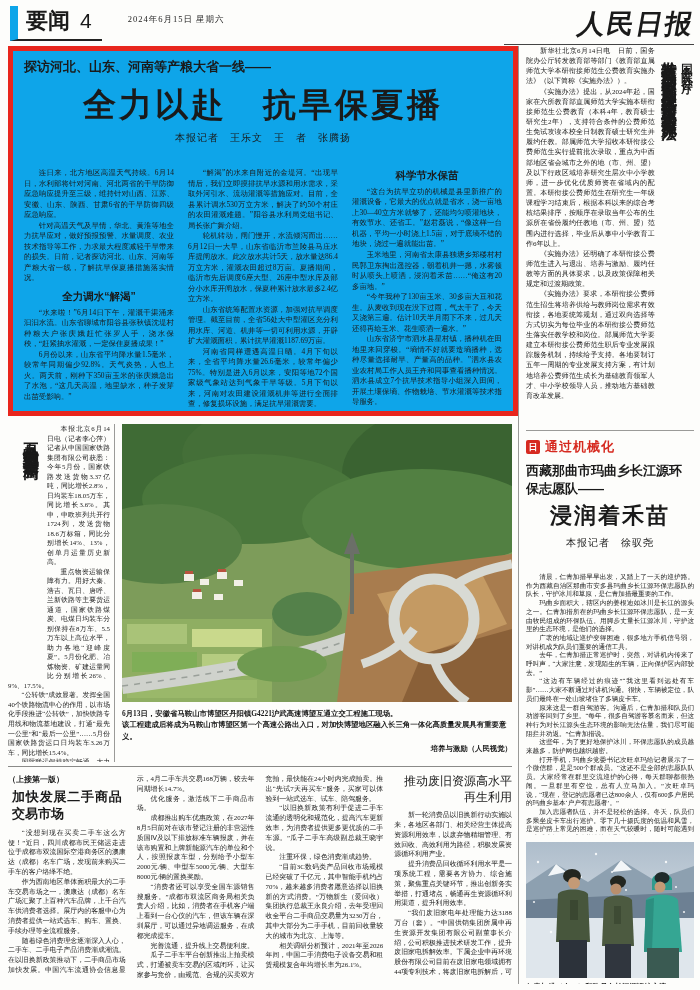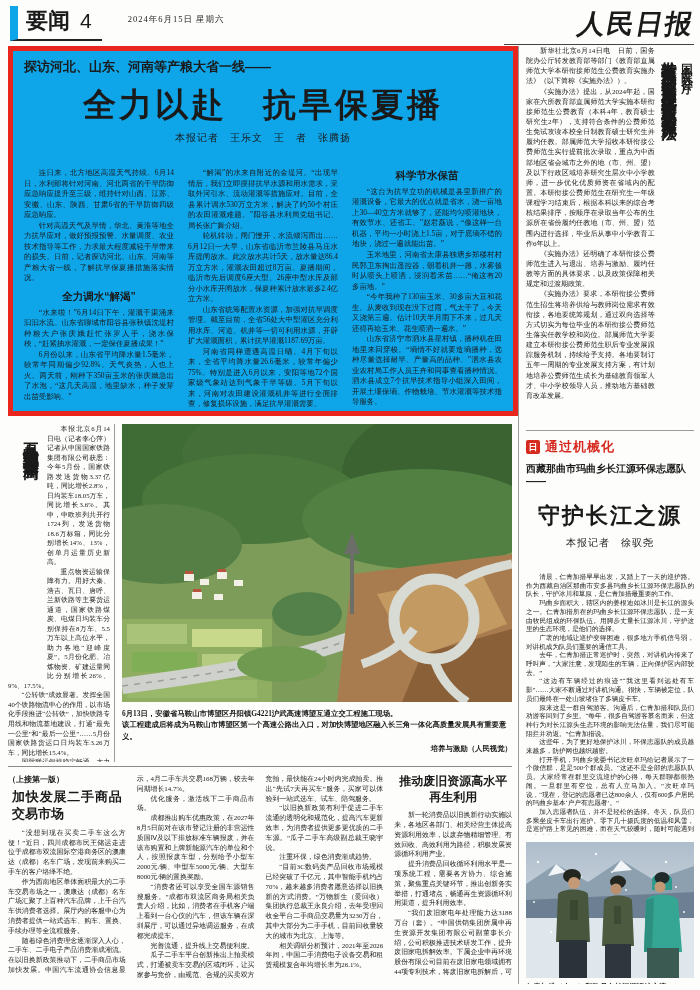--- a/index.html
+++ b/index.html
@@ -51,36 +51,36 @@
   
   .photo-main{left:122px;top:424px;width:390px;height:278px;}
   .caption-main{left:122px;top:708px;width:390px;font-size:7.4px;font-weight:700;line-height:1.55;}
   .caption-credit{text-align:right;margin-top:1px;}
   
   .bottom-band{left:8px;top:774px;width:504px;height:210px;overflow:hidden;
     column-count:4;column-gap:11px;font-size:6.9px;line-height:1.42;text-align:justify;}
   .cont-tag{font-size:8px;font-weight:700;text-indent:0;margin-bottom:4px;}
   .sh-headline{font-family:"Liberation Sans",sans-serif;font-weight:900;font-size:13px;
     text-indent:0;line-height:1.25;margin:1px 4px 6px;}
-  .rc-headline{font-family:"Liberation Sans",sans-serif;font-weight:700;font-size:12px;
-    text-indent:0;line-height:1.3;margin:24px 0 5px;text-align:center;}
+  .rc-headline{font-family:"Liberation Sans",sans-serif;font-weight:400;font-size:12px;
+    text-indent:0;line-height:1.3;margin:24px 0 5px;text-align:right;}
   
   .right-col{left:526px;top:46px;width:168px;height:938px;overflow:hidden;}
   .gov-wrap{display:flex;gap:5px;height:376px;overflow:hidden;}
   .gov-body{flex:1;font-size:7px;line-height:1.45;text-align:justify;overflow:hidden;}
   .gov-vhead{writing-mode:vertical-rl;height:376px;font-family:"Liberation Sans",sans-serif;}
   .vh-small{font-size:11.5px;font-weight:700;letter-spacing:4px;padding-top:8px;}
   .vh-big{font-size:15.5px;font-weight:900;letter-spacing:2px;line-height:1.25;padding-top:2px;}
   .right-rule{height:1px;background:#9a9a98;margin:8px 0 7px;}
   .dianzan{display:flex;align-items:center;gap:5px;margin-bottom:6px;}
   .dz-logo{width:14px;height:14px;background:#d62a20;color:#fff;border-radius:2px;
     font-size:9px;font-weight:700;display:flex;align-items:center;justify-content:center;
     font-family:"Liberation Sans",sans-serif;}
   .dz-label{color:#d62a20;font-family:"Liberation Sans",sans-serif;font-weight:800;font-size:13px;letter-spacing:1px;}
-  .river-kicker{font-family:Liberation Sans, sans-serif;font-weight:700;font-size:10px;margin-bottom:14px;}
+  .river-kicker{font-family:Liberation Sans, sans-serif;font-weight:700;font-size:13px;margin-bottom:3px;}
   .river-headline{font-family:"Liberation Sans",sans-serif;font-weight:900;font-size:22px;
     text-align:center;letter-spacing:2px;margin:2px 0 5px;}
   .river-byline{text-align:center;font-size:10px;margin-bottom:23px;letter-spacing:1px;}
   .river-body{height:262px;overflow:hidden;font-size:6.6px;line-height:1.32;text-align:justify;}
   .photo-snow{width:168px;height:136px;margin-top:7px;}
   .snow-caption{font-size:7.4px;font-weight:700;margin-top:3px;line-height:1.5;}
   .snow-credit{font-size:7.4px;font-weight:700;text-align:right;}
 </style>
 </head>
 <body>
@@ -230,21 +230,21 @@
 
   <div class="right-rule"></div>
 
   <div class="dianzan">
     <span class="dz-logo">日</span>
     <span class="dz-label">通过机械化</span>
   </div>
 
   <div>
     <div class="river-kicker">西藏那曲市玛曲乡长江源环保志愿队——</div>
-    <div class="river-headline">守护长江之源</div>
+    <div class="river-headline">浸润着禾苗</div>
     <div class="river-byline">本报记者　徐驭尧</div>
     <div class="river-body">
 
     <p class="blk">清晨，仁青加措早早出发，又踏上了一天的巡护路。作为西藏自治区那曲市安多县玛曲乡长江源环保志愿队的队长，守护冰川和草原，是仁青加措最重要的工作。</p>
         <p class="blk">玛曲乡面积大，辖区内的姜根迪如冰川是长江的源头之一。仁青加措所在的玛曲乡长江源环保志愿队，是一支由牧民组成的环保队伍。用脚步丈量长江源冰川，守护这里的生态环境，是他们的选择。</p>
         <p class="blk">广袤的地域让巡护变得困难，很多地方手机信号弱，对讲机成为队员们重要的通信工具。</p>
         <p class="blk">去年，仁青加措正常巡护时，突然，对讲机内传来了呼叫声，“大家注意，发现陌生的车辆，正向保护区内部驶去。”</p>
         <p class="blk">“这边有车辆经过的痕迹”“我这里看到远处有车影”……大家不断通过对讲机沟通。很快，车辆被定位，队员们最终在一处山坡堵住了多辆皮卡车。</p>
         <p class="blk">原来这是一群自驾游客。沟通后，仁青加措和队员们劝游客回到了乡里。“每年，很多自驾游客慕名而来，但这种行为对长江源头生态环境的影响无法估量，我们尽可能阻拦并劝返。”仁青加措说。</p>
         <p class="blk">这些年，为了更好地保护冰川，环保志愿队的成员越来越多，防护网也越织越密。</p>

